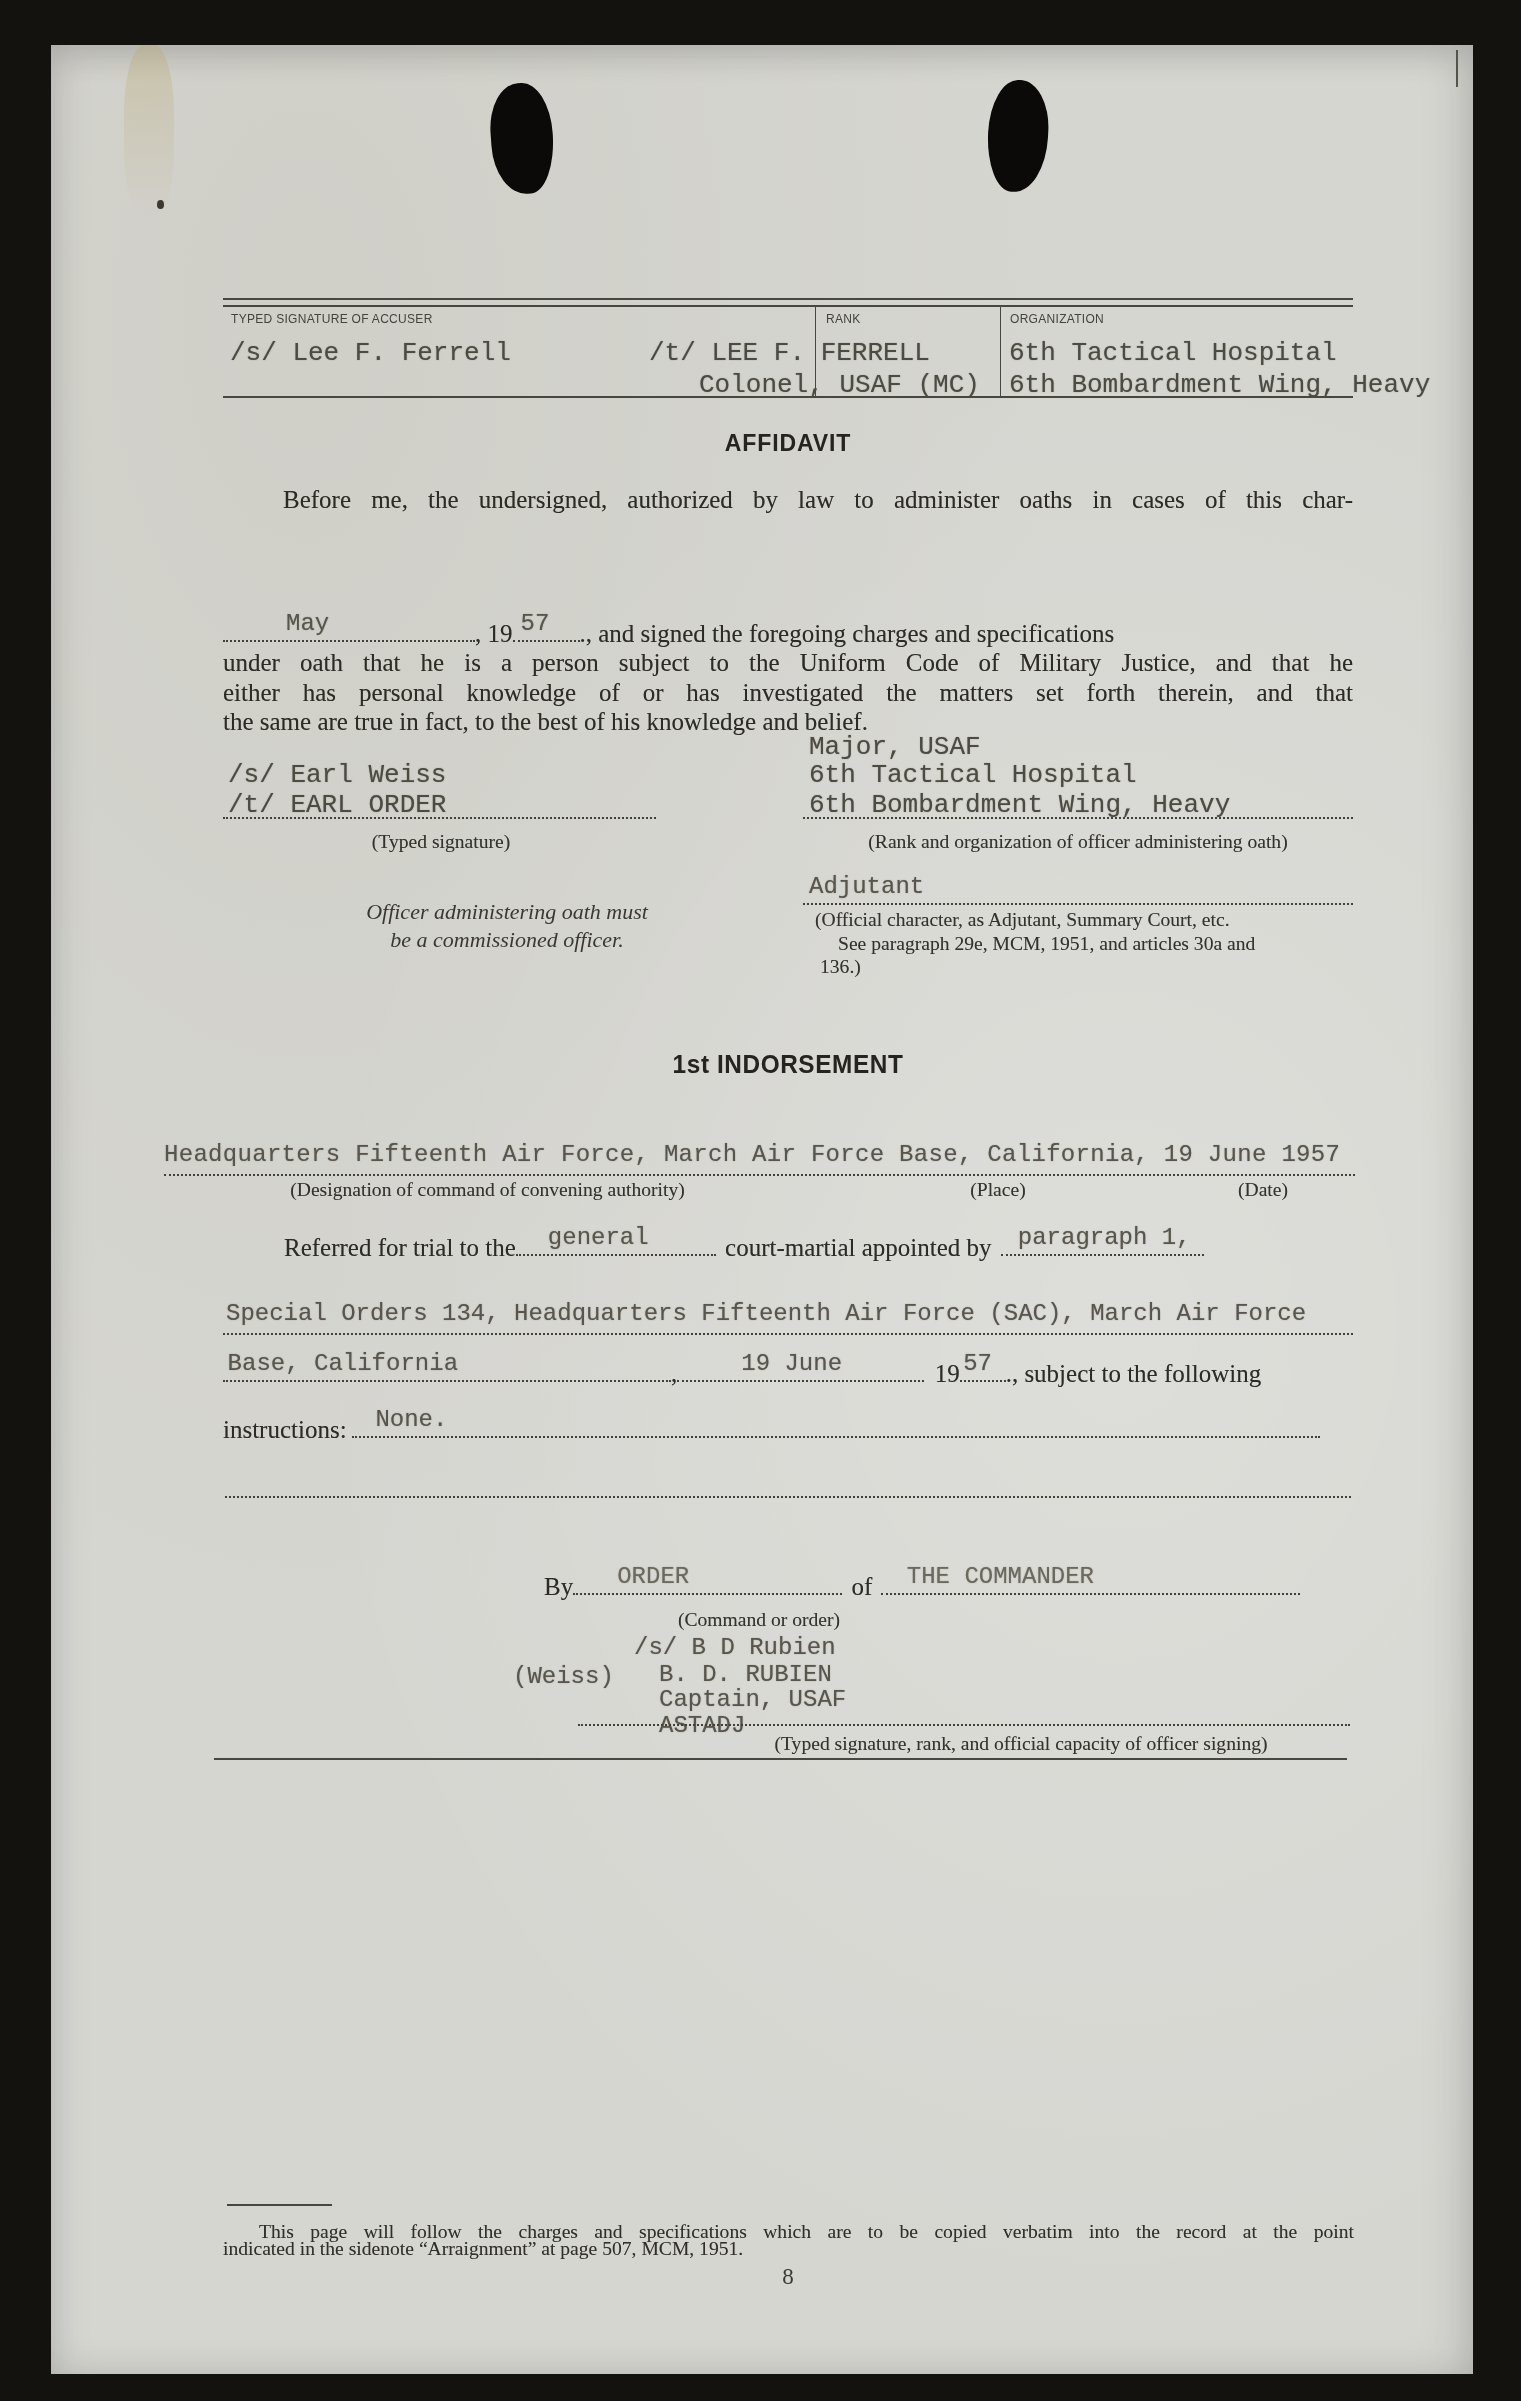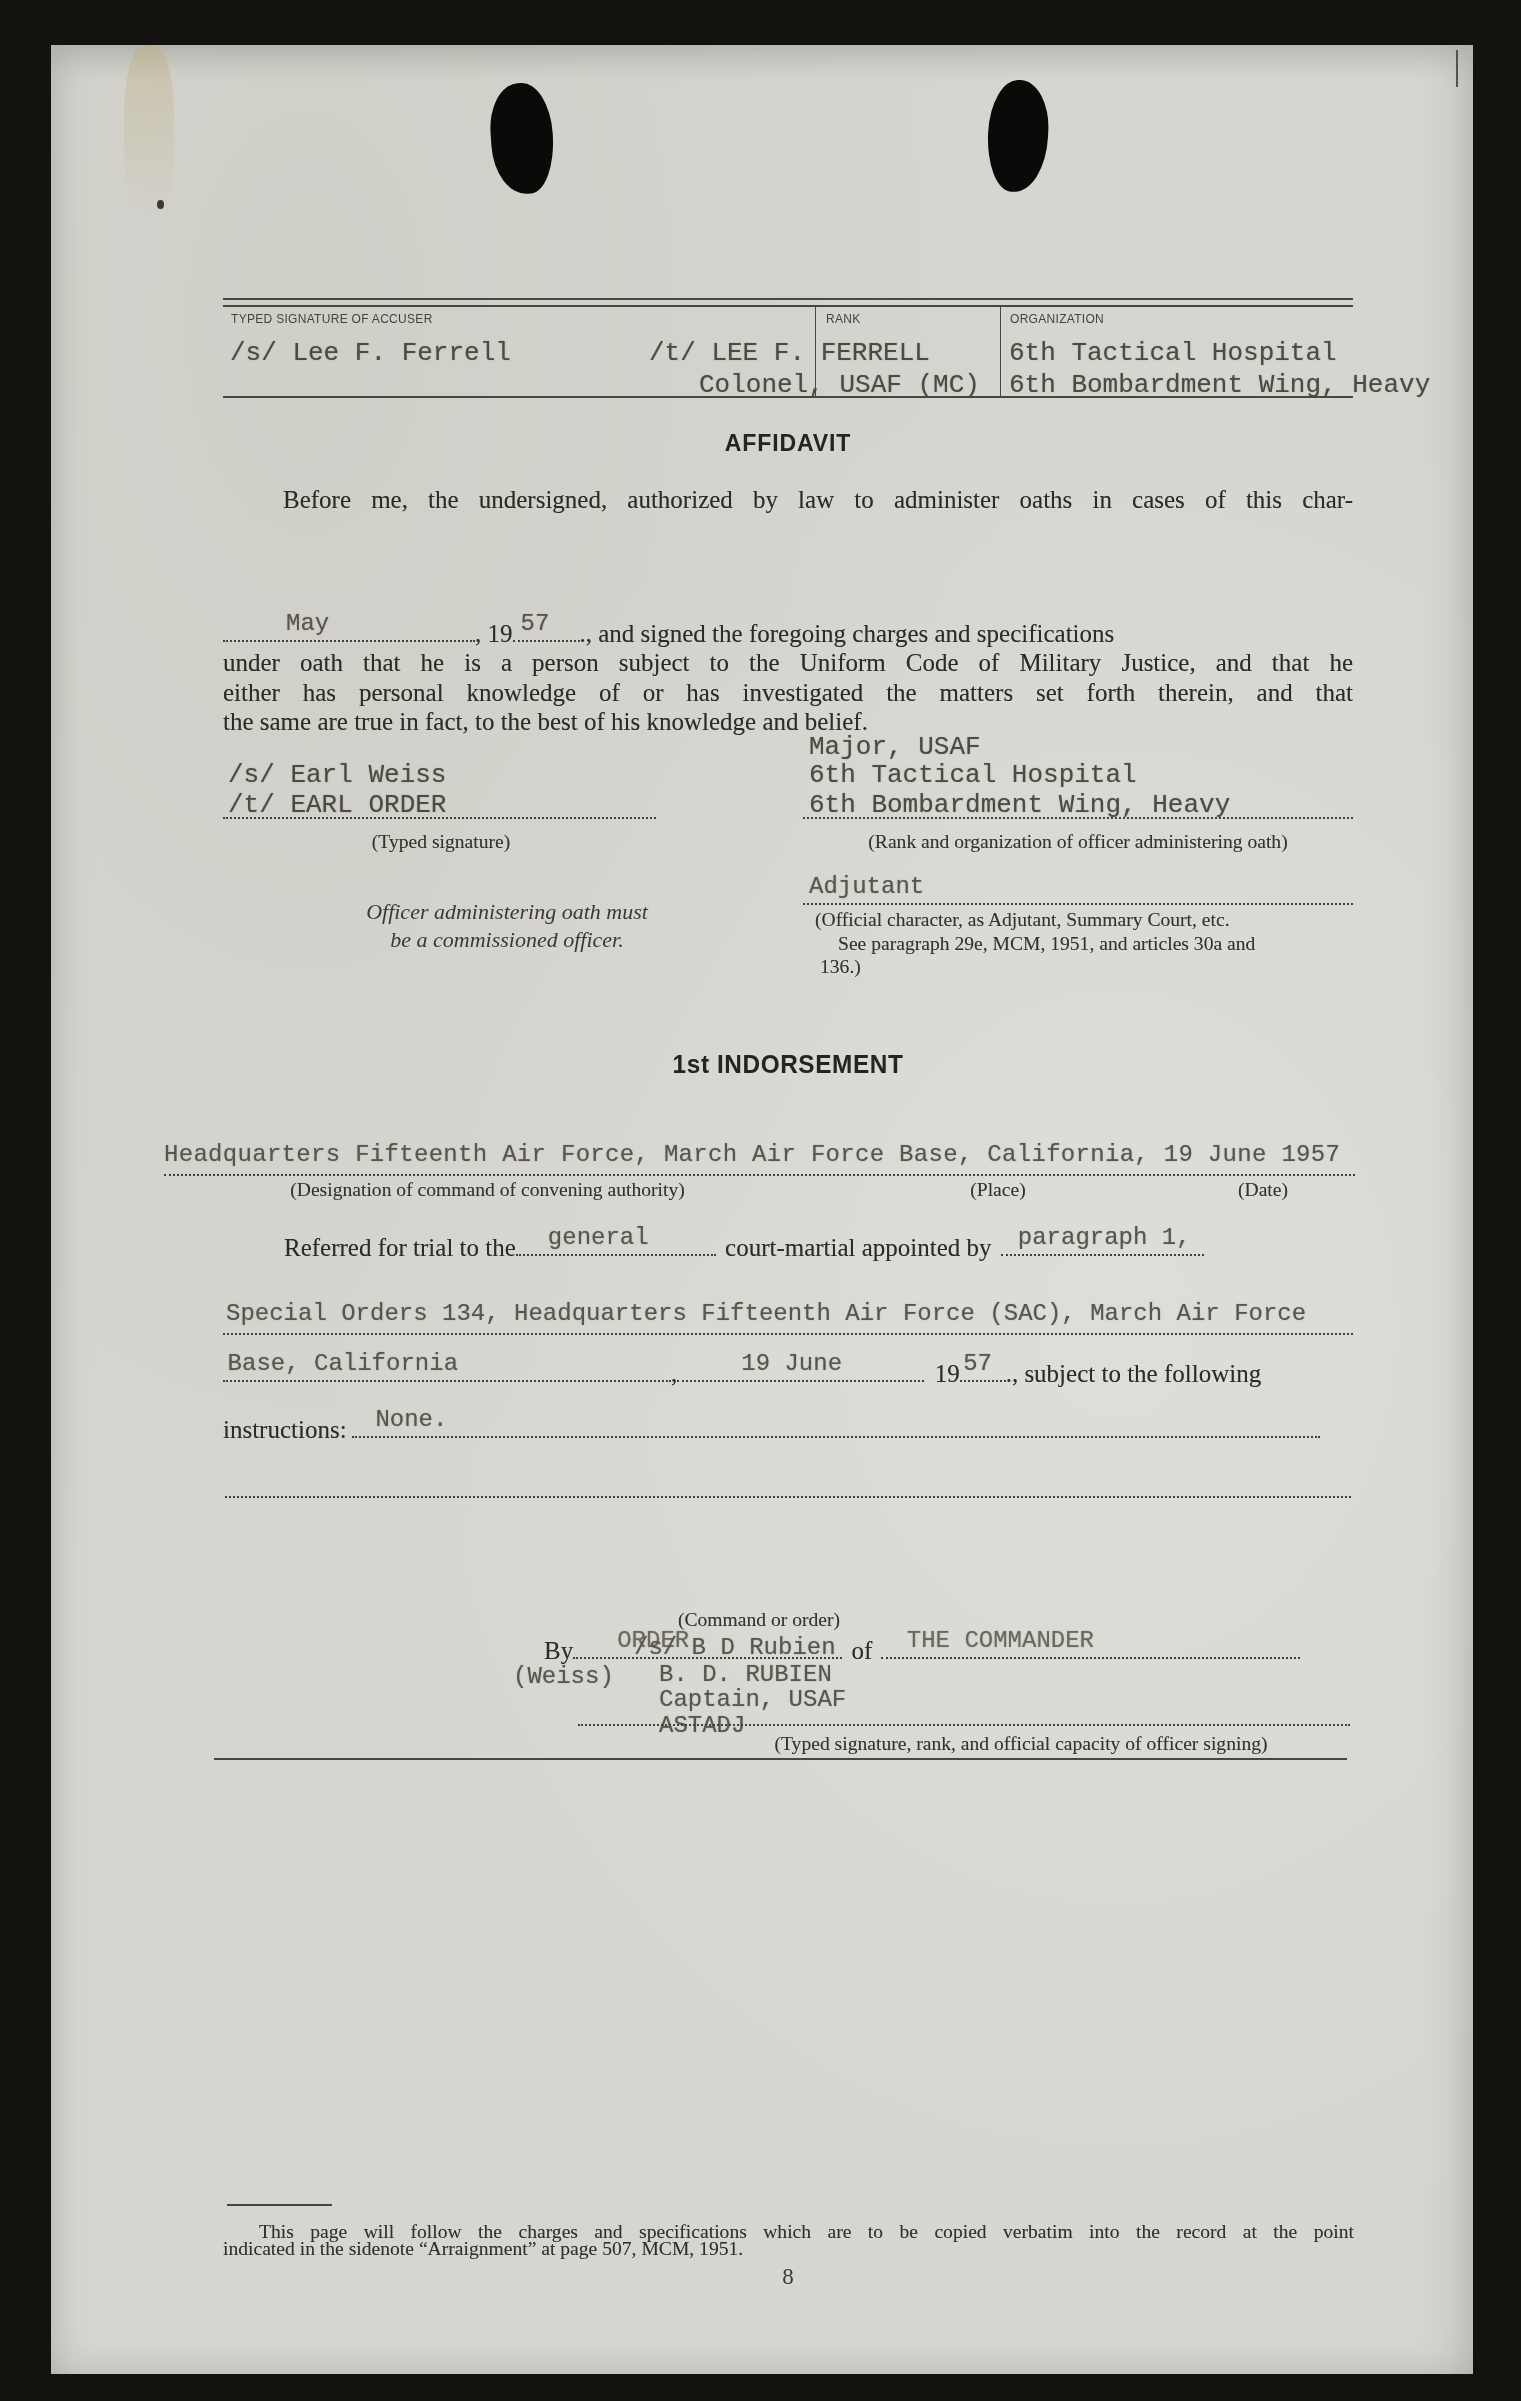--- a/index.html
+++ b/index.html
@@ -111,21 +111,21 @@
   <div class="abs row" style="left:172px;top:1315px;width:1130px;">
     <span class="fill" style="width:448px;"><span class="ft typed t42" style="left:4.6px;">Base, California</span></span><span class="ser">,</span><span class="fill" style="width:247px;"><span class="ft typed t42" style="left:64px;">19 June</span></span><span class="ser" style="padding-left:10.4px;">19</span><span class="fill" style="width:46px;"><span class="ft typed t42" style="left:3.5px;">57</span></span><span class="ser">., subject to the following</span>
   </div>
 
   <div class="abs row" style="left:172px;top:1371px;width:1130px;">
     <span class="ser">instructions:</span><span class="fill" style="width:968px;margin-left:5.8px;"><span class="ft typed t42" style="left:23px;">None.</span></span>
   </div>
 
   <div class="dotted" style="left:174px;top:1451px;width:1126px;"></div>
 
-  <div class="abs row" style="left:493px;top:1592px;">
+  <div class="abs row" style="left:493px;top:1528px;">
     <span class="ser">By</span><span class="fill" style="width:269px;"><span class="ft typed t42 faded" style="left:44px;">ORDER</span></span><span class="ser" style="padding-left:9.2px;padding-right:9.2px;">of</span><span class="fill" style="width:419px;"><span class="ft typed t42 faded" style="left:25.4px;">THE COMMANDER</span></span>
   </div>
   <div class="abs cap ctr" style="left:575px;top:1564px;width:266px;">(Command or order)</div>
 
   <span class="abs typed t42" style="left:583px;top:1589px;">/s/ B D Rubien</span>
   <span class="abs typed t42" style="left:462px;top:1618px;">(Weiss)</span>
   <span class="abs typed t42" style="left:608px;top:1616px;">B. D. RUBIEN</span>
   <span class="abs typed t42" style="left:608px;top:1641px;">Captain, USAF</span>
   <span class="abs typed t42" style="left:608px;top:1667px;">ASTADJ</span>
   <div class="dotted" style="left:527px;top:1679px;width:772px;"></div>

